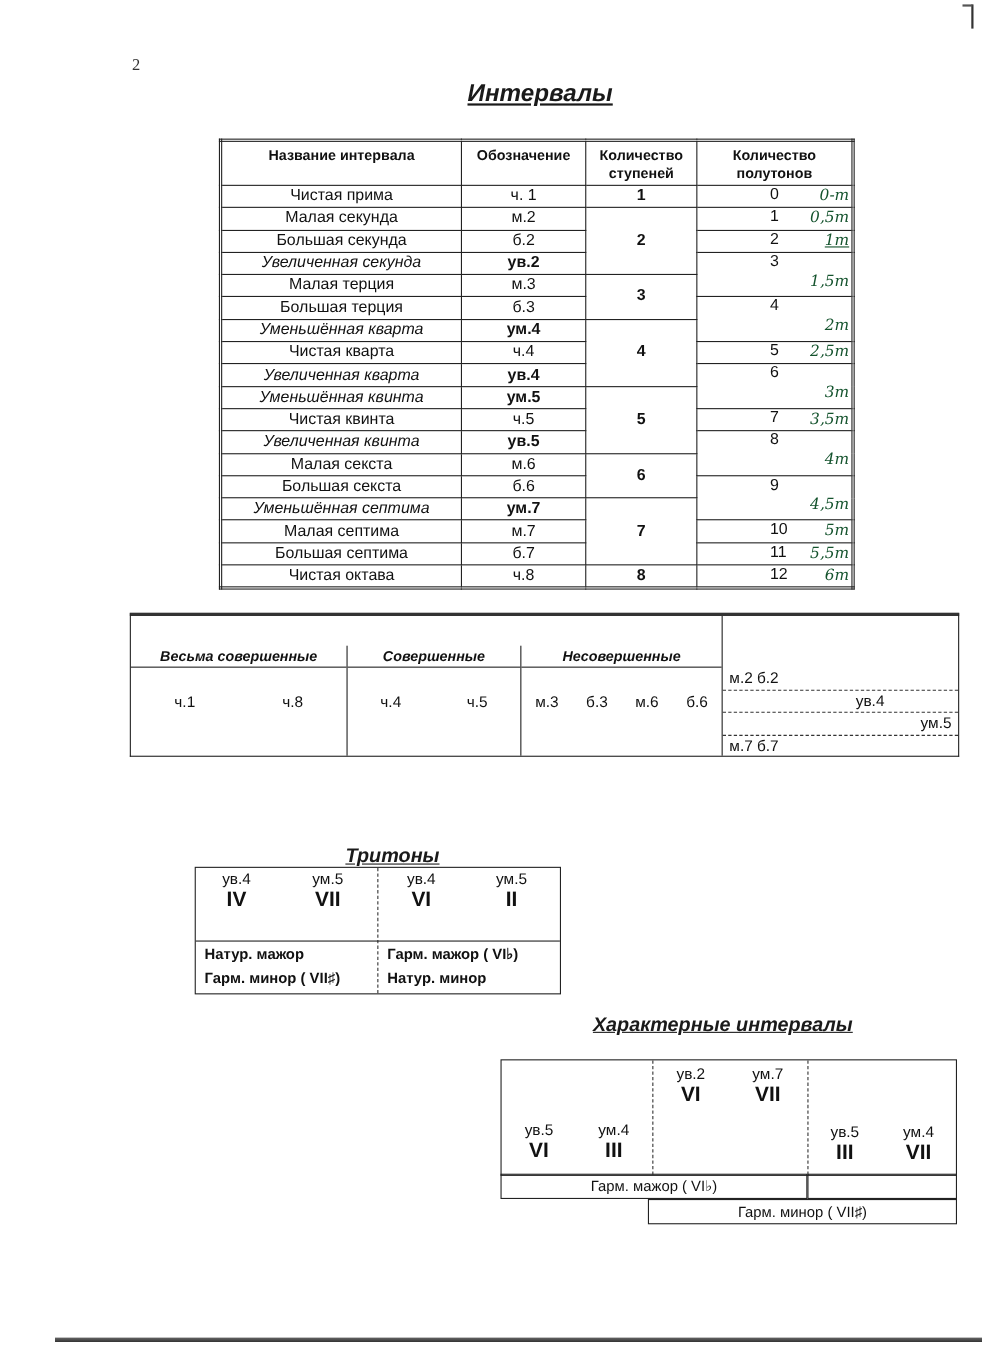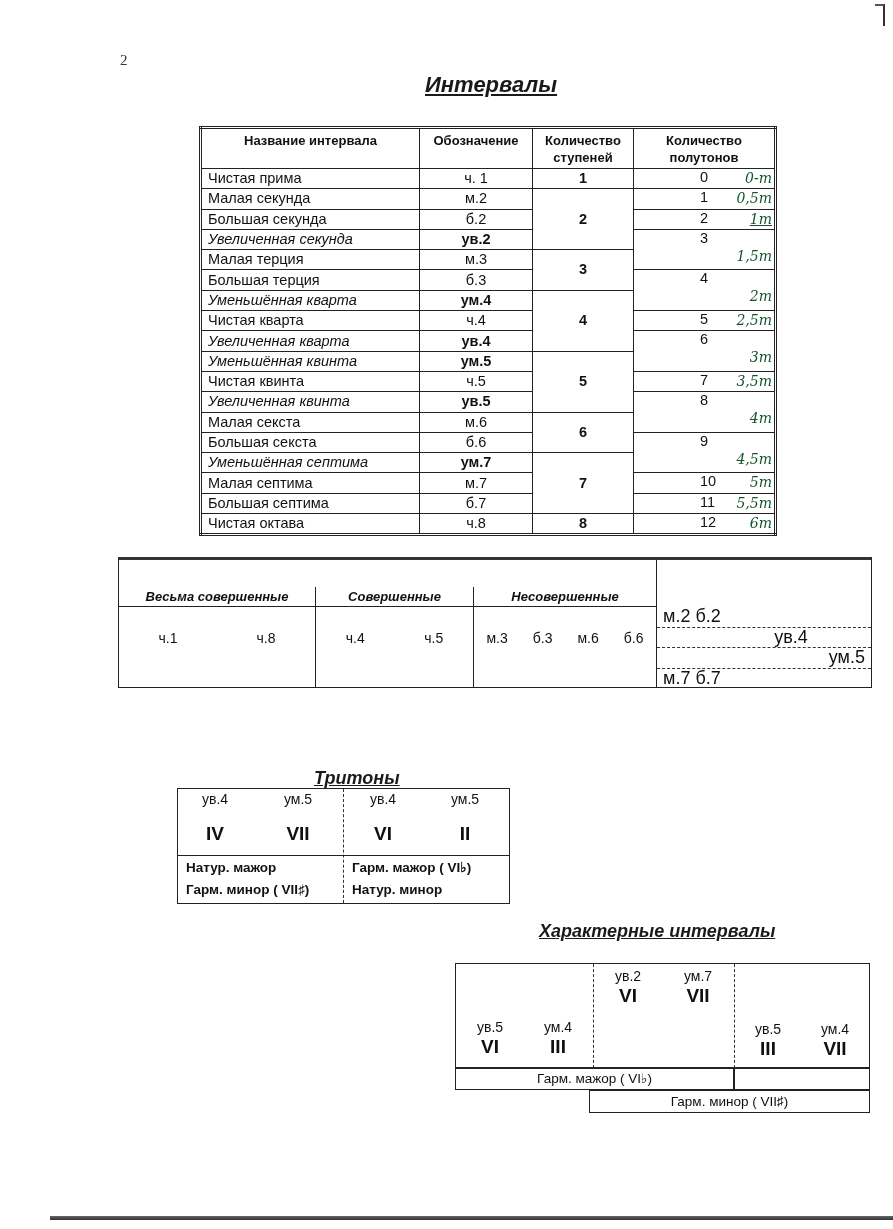--- a/index.html
+++ b/index.html
@@ -21,46 +21,46 @@
   
   table.intervals {
     position: absolute; left: 199px; top: 126px; width: 578px;
     border-collapse: collapse; font-size: 14.5px;
     border: 3px double #222;
   }
   table.intervals th, table.intervals td {
     border: 1px solid #222; padding: 0 6px; height: 19.3px; line-height: 17px;
   }
   table.intervals th { font-size: 13px; font-weight: bold; height: 36px; text-align: center; vertical-align: top; padding-top: 3px; }
-  table.intervals td.name { text-align: left; }
+  table.intervals td.name { text-align: center; }
   table.intervals td.name.bold { font-weight: normal; font-style: italic; }
   table.intervals td.abbr { text-align: center; }
   table.intervals td.abbr.bold { font-weight: bold; }
   table.intervals td.steps { text-align: center; font-weight: bold; }
   table.intervals td.semis { text-align: left; padding-left: 66px; position: relative; vertical-align: top; }
   .hand { position: absolute; right: 2px; font-family: "DejaVu Serif", serif; font-style: italic; font-size: 14px; color: #14532d; }
 
   
   .cons-wrap { position: absolute; left: 118px; top: 557px; width: 752px; height: 127px; border: 1px solid #222; border-top: 3px solid #333; }
   .cons-head { position: absolute; left: 0; top: 0; width: 537px; height: 24px; border-bottom: 3px double #333; text-align: center; font-size: 17px; font-weight: bold; line-height: 24px; }
   .diss-head { position: absolute; left: 538px; top: 0; right: 0; height: 24px; border-bottom: 3px double #333; text-align: center; font-size: 17px; font-weight: bold; line-height: 24px; }
   .sub-head { position: absolute; top: 27px; height: 19px; text-align: center; font-size: 13px; font-weight: bold; font-style: italic; line-height: 19px; border-bottom: 1px solid #222; }
   .cons-body { position: absolute; top: 70px; font-size: 14px; display: flex; justify-content: space-around; }
   .vdiv { position: absolute; top: 27px; bottom: 0; width: 1px; background: #222; }
-  .diss-lines { position: absolute; left: 538px; right: 0; top: 47px; bottom: 0; font-size: 18px; }
+  .diss-lines { position: absolute; left: 538px; right: 0; top: 47px; bottom: 0; font-size: 14px; }
   .diss-line { height: 19.5px; line-height: 19.5px; border-bottom: 1px dashed #333; padding: 0 6px; }
   .diss-line:last-child { border-bottom: none; }
 
   
   .tri-box { position: absolute; left: 177px; top: 788px; width: 331px; height: 114px; border: 1px solid #222; }
   .tri-vdash { position: absolute; left: 165px; top: 0; bottom: 0; border-left: 1px dashed #333; }
   .tri-hline { position: absolute; left: 0; right: 0; top: 66px; border-top: 1px solid #222; }
   .tri-cell { position: absolute; text-align: center; width: 70px; }
   .tri-cell .iv { font-size: 14px; display: block; }
-  .tri-cell .deg { font-size: 19px; font-weight: bold; display: block; margin-top: 16px; }
+  .tri-cell .deg { font-size: 19px; font-weight: bold; display: block; margin-top: 1px; }
   .tri-scale { position: absolute; font-size: 13.5px; font-weight: bold; line-height: 22px; }
   .tri-scale span { display: block; }
 
   
   .char-box { position: absolute; left: 455px; top: 963px; width: 413px; height: 104px; border: 1px solid #222; }
   .char-vdash1 { position: absolute; left: 137px; top: 0; bottom: 0; border-left: 1px dashed #333; }
   .char-vdash2 { position: absolute; left: 278px; top: 0; bottom: 0; border-left: 1px dashed #333; }
   .char-cell { position: absolute; text-align: center; width: 60px; }
   .char-cell .iv { font-size: 14px; display: block; }
   .char-cell .deg { font-size: 19px; font-weight: bold; display: block; margin-top: 1px; }

